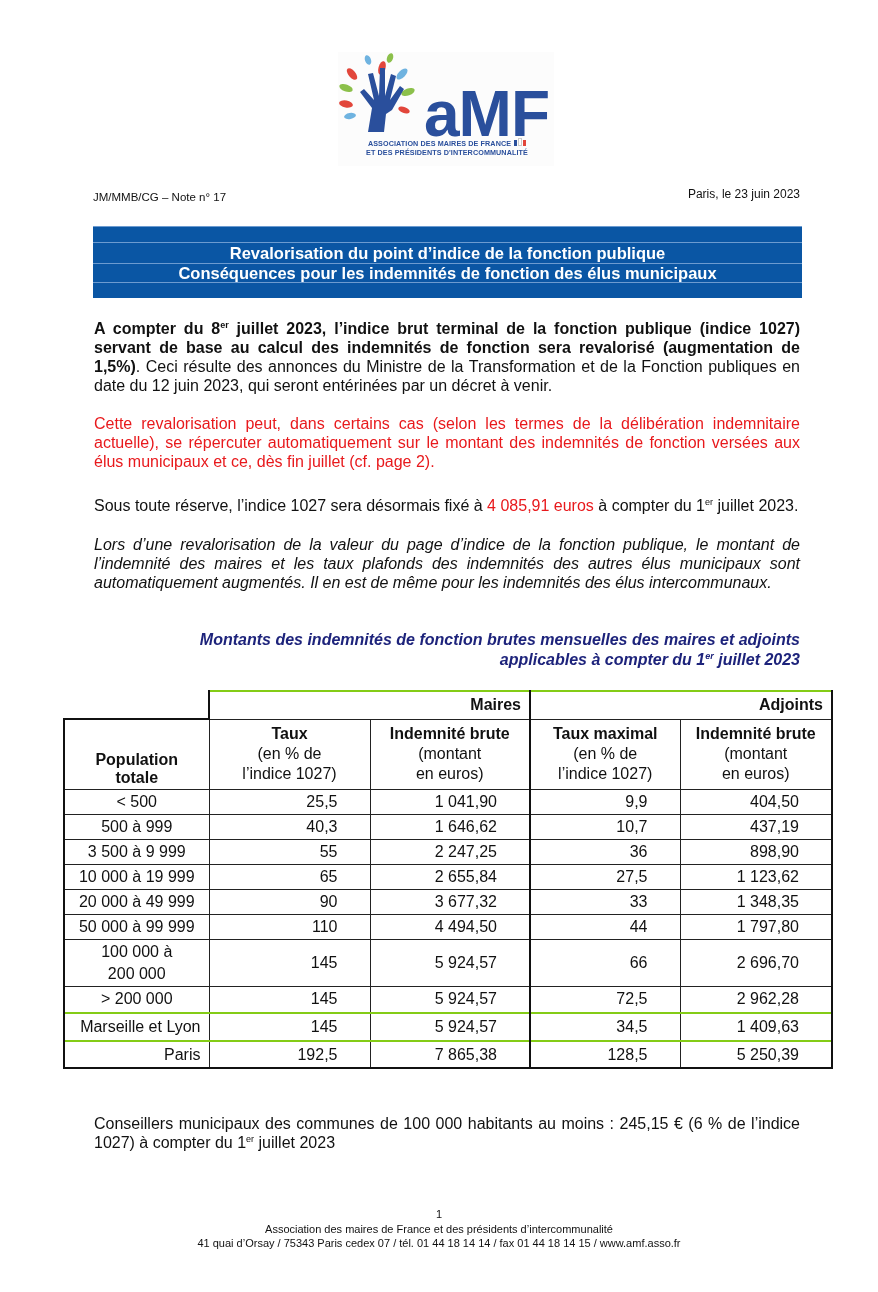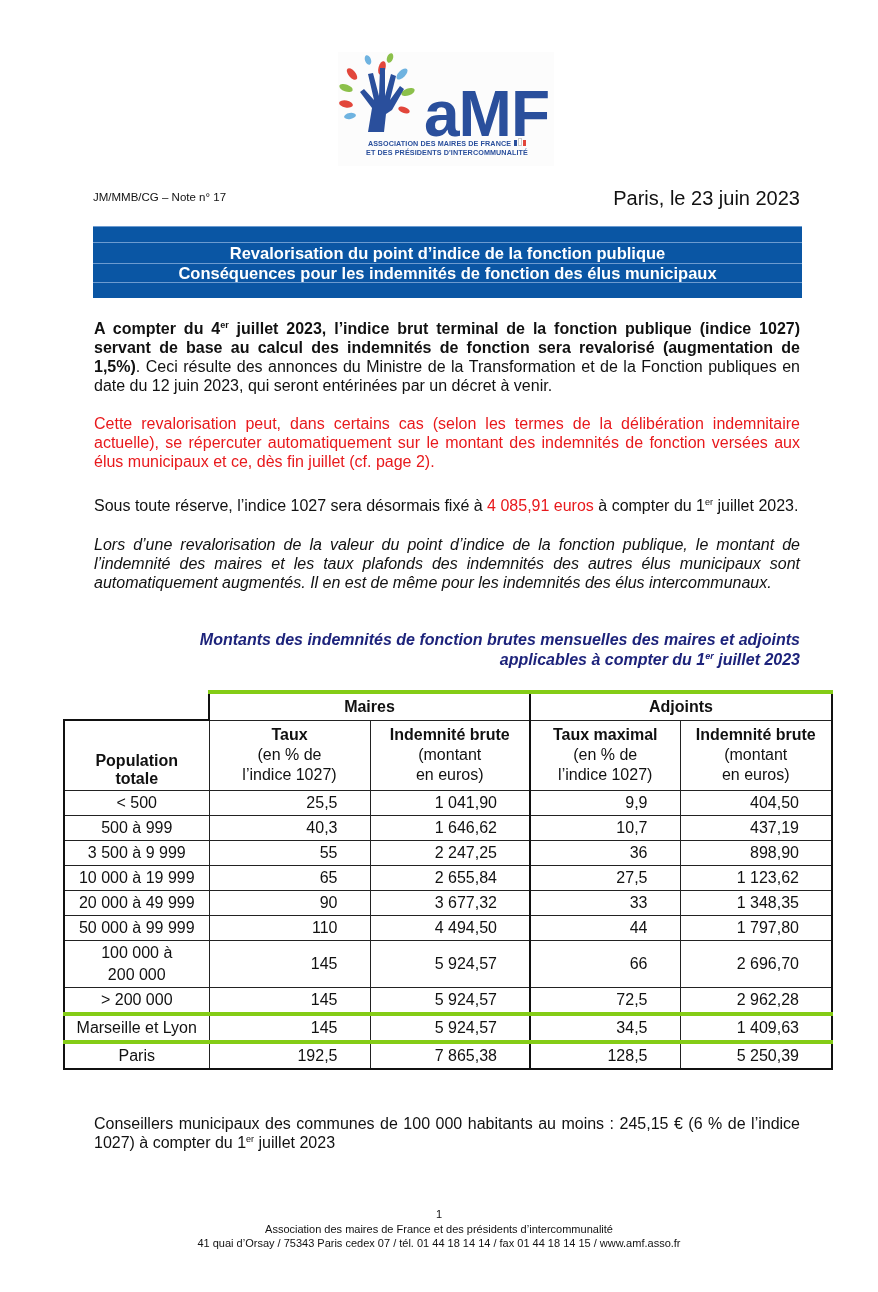--- a/index.html
+++ b/index.html
@@ -3,38 +3,38 @@
 <meta charset="utf-8">
 <style>
   html, body { margin: 0; padding: 0; background: #ffffff; }
   body { width: 878px; height: 1292px; position: relative; font-family: "Liberation Sans", sans-serif; color: #111; overflow: hidden; }
   .logo { position: absolute; left: 338px; top: 52px; width: 216px; height: 114px; background: #fcfcfc; }
   .logo svg { position: absolute; left: 0; top: 0; }
   .logo .wordmark { position: absolute; left: 86px; top: 30px; font-size: 64px; font-weight: bold; color: #2a4f9c; letter-spacing: -1px; line-height: 64px; }
   .logo .sub { position: absolute; left: 4px; top: 86px; width: 210px; font-size: 7.2px; font-weight: bold; color: #2a4f9c; line-height: 9px; text-align: center; letter-spacing: 0.1px; }
   .logo .flag { display: inline-block; width: 3px; height: 6px; vertical-align: -0.5px; margin-left: 1px; }
   .ref { position: absolute; left: 93px; top: 191px; font-size: 11.5px; }
-  .date { position: absolute; right: 78px; top: 187px; font-size: 20px; }
+  .date { position: absolute; right: 78px; top: 187px; font-size: 12px; }
   .banner { position: absolute; left: 93px; top: 226px; width: 709px; height: 71px; background: #0a56a4; border-top: 1px solid #6c9bd0; }
   .banner .lines { position: absolute; left: 0; right: 0; height: 1px; background: #6c9bd0; }
   .banner .t { position: absolute; left: 0; right: 0; text-align: center; color: #fff; font-weight: bold; font-size: 16.5px; line-height: 20px; }
   .p { position: absolute; left: 94px; width: 706px; font-size: 16px; line-height: 19px; text-align: justify; }
   .red { color: #e8191c; }
   sup { font-size: 9px; line-height: 0; vertical-align: 6px; }
   .italic { font-style: italic; }
   .table-title { position: absolute; left: 94px; width: 706px; top: 630px; text-align: right; color: #1d237b; font-weight: bold; font-style: italic; font-size: 16px; line-height: 20px; }
   table { position: absolute; left: 63px; top: 690px; border-collapse: collapse; font-size: 16px; }
   td, th { border: 1px solid #222; padding: 0 8px; }
   th { font-weight: normal; }
   .b { font-weight: bold; text-align: right; }
   .num { text-align: right; padding-right: 32px; margin-left: 24px; }
   .ctr { text-align: center; }
   .thick-l { border-left: 2px solid #111; }
   .thick-r { border-right: 2px solid #111; }
-  .thick-t { border-top: 4px solid #84cc16; }
+  .thick-t { border-top: 2px solid #84cc16; text-align: right; }
   .thick-b { border-bottom: 2px solid #111; }
   .noborder { border: none; }
   .footer { position: absolute; left: 0; width: 878px; text-align: center; font-size: 11px; line-height: 13px; }
 </style>
 </head>
 <body>
 
 <div class="logo">
   <svg width="100" height="90" viewBox="0 0 100 90">
 
@@ -63,30 +63,30 @@
 
 <div class="banner">
   <div class="lines" style="top:15px"></div>
   <div class="lines" style="top:36px"></div>
   <div class="lines" style="top:55px"></div>
   <div class="t" style="top:16px">Revalorisation du point d’indice de la fonction publique</div>
   <div class="t" style="top:36px">Conséquences pour les indemnités de fonction des élus municipaux</div>
 </div>
 
 <div class="p" style="top:319px">
-  <b><span>A compter du 4</span><sup>er</sup><span> juillet 2023, l’indice brut terminal de la fonction publique (indice 1027) servant de base au calcul des indemnités de fonction sera revalorisé (augmentation de 1,5%)</span></b><span>. Ceci résulte des annonces du Ministre de la Transformation et de la Fonction publiques en date du 12 juin 2023, qui seront entérinées par un décret à venir.</span>
+  <b><span>A compter du 8</span><sup>er</sup><span> juillet 2023, l’indice brut terminal de la fonction publique (indice 1027) servant de base au calcul des indemnités de fonction sera revalorisé (augmentation de 1,5%)</span></b><span>. Ceci résulte des annonces du Ministre de la Transformation et de la Fonction publiques en date du 12 juin 2023, qui seront entérinées par un décret à venir.</span>
 </div>
 
 <div class="p red" style="top:414px">Cette revalorisation peut, dans certains cas (selon les termes de la délibération indemnitaire actuelle), se répercuter automatiquement sur le montant des indemnités de fonction versées aux élus municipaux et ce, dès fin juillet (cf. page 2).</div>
 
 <div class="p" style="top:496px">
   <span>Sous toute réserve, l’indice 1027 sera désormais fixé à </span><span class="red">4 085,91 euros</span><span> à compter du 1</span><sup>er</sup><span> juillet 2023.</span>
 </div>
 
-<div class="p italic" style="top:535px">Lors d’une revalorisation de la valeur du point d’indice de la fonction publique, le montant de l’indemnité des maires et les taux plafonds des indemnités des autres élus municipaux sont automatiquement augmentés. Il en est de même pour les indemnités des élus intercommunaux.</div>
+<div class="p italic" style="top:535px">Lors d’une revalorisation de la valeur du page d’indice de la fonction publique, le montant de l’indemnité des maires et les taux plafonds des indemnités des autres élus municipaux sont automatiquement augmentés. Il en est de même pour les indemnités des élus intercommunaux.</div>
 
 <div class="table-title">
   <div>Montants des indemnités de fonction brutes mensuelles des maires et adjoints</div>
   <div><span>applicables à compter du 1</span><sup>er</sup><span> juillet 2023</span></div>
 </div>
 
 <table>
   <colgroup>
     <col style="width:145px">
       <col style="width:161px">

